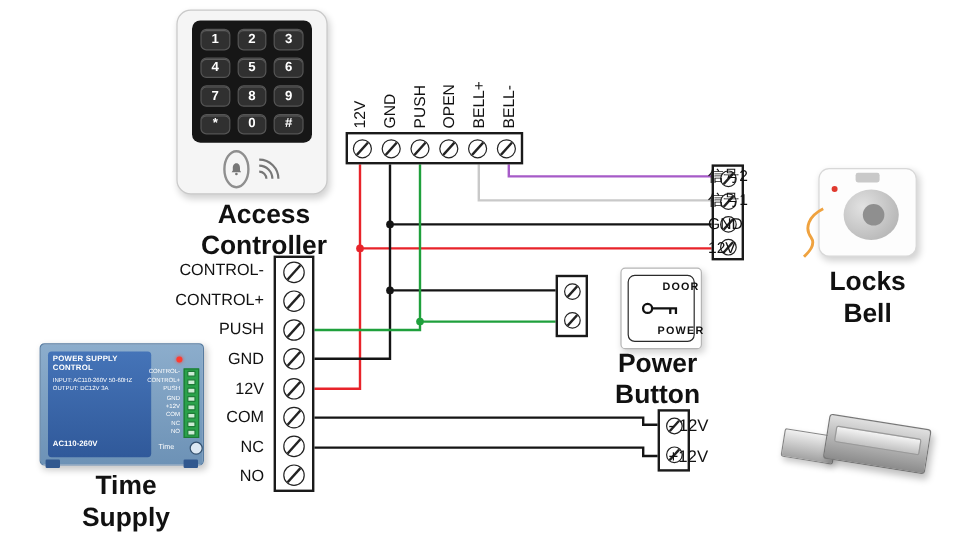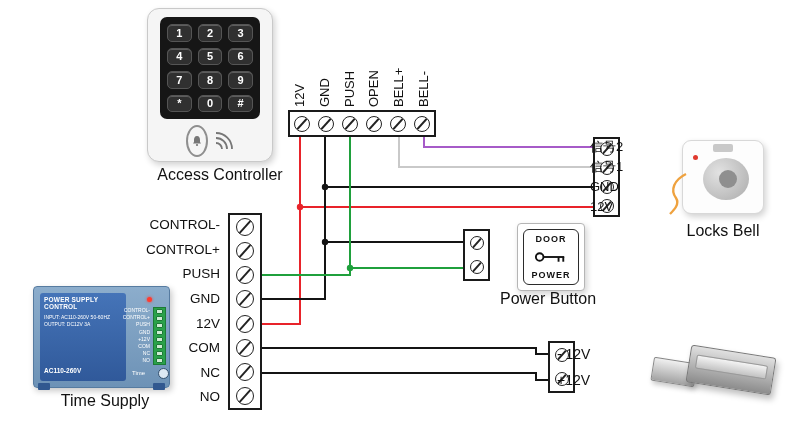--- a/index.html
+++ b/index.html
@@ -12,21 +12,21 @@
   .tblock.row{flex-direction:row;justify-content:space-around;align-items:center;}
   .tblock.col{flex-direction:column;justify-content:space-around;align-items:center;}
   .screw{border:1.7px solid #222;border-radius:50%;background:#fff;position:relative;overflow:hidden;box-sizing:border-box;}
   .screw::after{content:"";position:absolute;left:50%;top:-5px;bottom:-5px;width:2px;margin-left:-1px;background:#222;transform:rotate(42deg);}
   .s16{width:16px;height:16px;}
   .s18{width:18px;height:18px;}
   .s14{width:14px;height:14px;}
 
   
   .vlabel{position:absolute;z-index:3;font-size:13px;white-space:nowrap;transform:rotate(-90deg);transform-origin:0 0;line-height:16px;}
-  .caption{position:absolute;z-index:3;font-size:16px;font-weight:normal;text-align:center;}
+  .caption{position:absolute;z-index:3;font-size:22px;font-weight:bold;text-align:center;}
   .mlabels{position:absolute;left:108px;top:213px;width:112px;z-index:3;}
   .mlabels>div{height:24.625px;line-height:24.625px;font-size:13.5px;text-align:right;}
   .bell-lbls{position:absolute;left:590px;top:137px;width:64px;z-index:3;}
   .bell-lbls>div{height:20px;line-height:20px;font-size:13px;}
   .lock-lbls{position:absolute;left:557px;top:341px;width:60px;z-index:3;}
   .lock-lbls>div{height:26px;line-height:26px;font-size:14px;}
 
   
   .ac-body{position:absolute;left:147px;top:8px;width:124px;height:152px;background:#f5f5f5;border:1px solid #c9c9c9;
            border-radius:12px;box-shadow:2px 3px 6px rgba(0,0,0,.18);z-index:2;}
@@ -47,21 +47,21 @@
            background:radial-gradient(circle at 35% 35%, #e2e2e2, #ababab);}
   .bell-horn-in{position:absolute;left:36px;top:29px;width:18px;height:18px;border-radius:50%;background:#8f8f8f;}
   .bell-led{position:absolute;left:10px;top:14px;width:5px;height:5px;border-radius:50%;background:#e03a2f;}
   .bell-wire{position:absolute;left:666px;top:172px;z-index:2;}
 
   
   .exit-body{position:absolute;left:517px;top:223px;width:66px;height:66px;background:#fff;border:1px solid #b5b5b5;
            border-radius:4px;box-shadow:2px 3px 6px rgba(0,0,0,.18);z-index:2;}
   .exit-inner{position:absolute;left:5px;top:5px;right:5px;bottom:5px;border:1.6px solid #2b2b2b;border-radius:6px;
            display:flex;flex-direction:column;align-items:center;justify-content:space-between;padding:4px 0;box-sizing:border-box;}
-  .exit-txt{font-size:9px;font-weight:bold;letter-spacing:1px;}
+  .exit-txt{font-size:9px;font-weight:bold;letter-spacing:1px;padding-left:33px;}
 
   
   .lock-small{position:absolute;left:652px;top:360px;width:42px;height:22px;background:linear-gradient(180deg,#f0f0f0,#a2a2a2);
            border:1px solid #868686;border-radius:2px;transform:rotate(9deg);box-shadow:2px 3px 5px rgba(0,0,0,.22);z-index:2;}
   .lock-big{position:absolute;left:688px;top:351px;width:84px;height:36px;background:linear-gradient(180deg,#e0e0e0,#8c8c8c);
            border:1px solid #787878;border-radius:3px;transform:rotate(9deg);box-shadow:3px 4px 6px rgba(0,0,0,.25);z-index:2;}
   .lock-big::after{content:"";position:absolute;left:6px;right:6px;top:8px;height:12px;background:linear-gradient(180deg,#f4f4f4,#c2c2c2);border:1px solid #9a9a9a;border-radius:2px;}
 
   
   .psu-body{position:absolute;left:33px;top:286px;width:135px;height:100px;background:linear-gradient(180deg,#8cadcc,#6d92b6);

